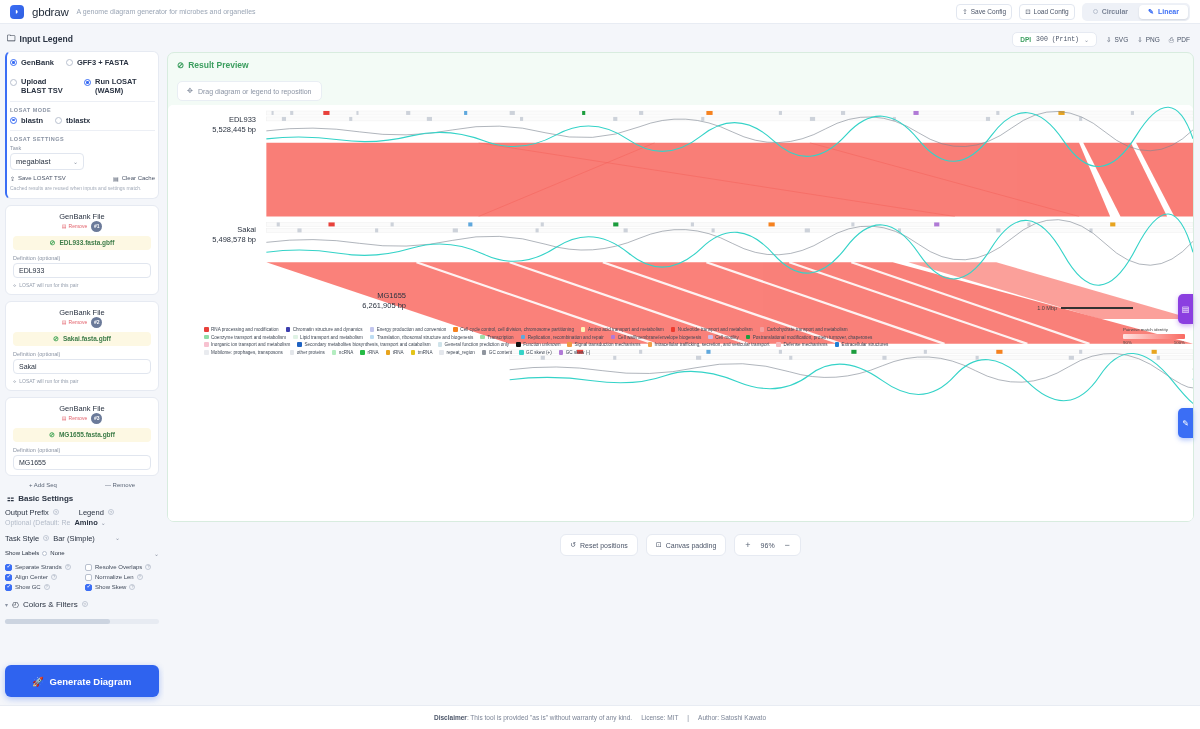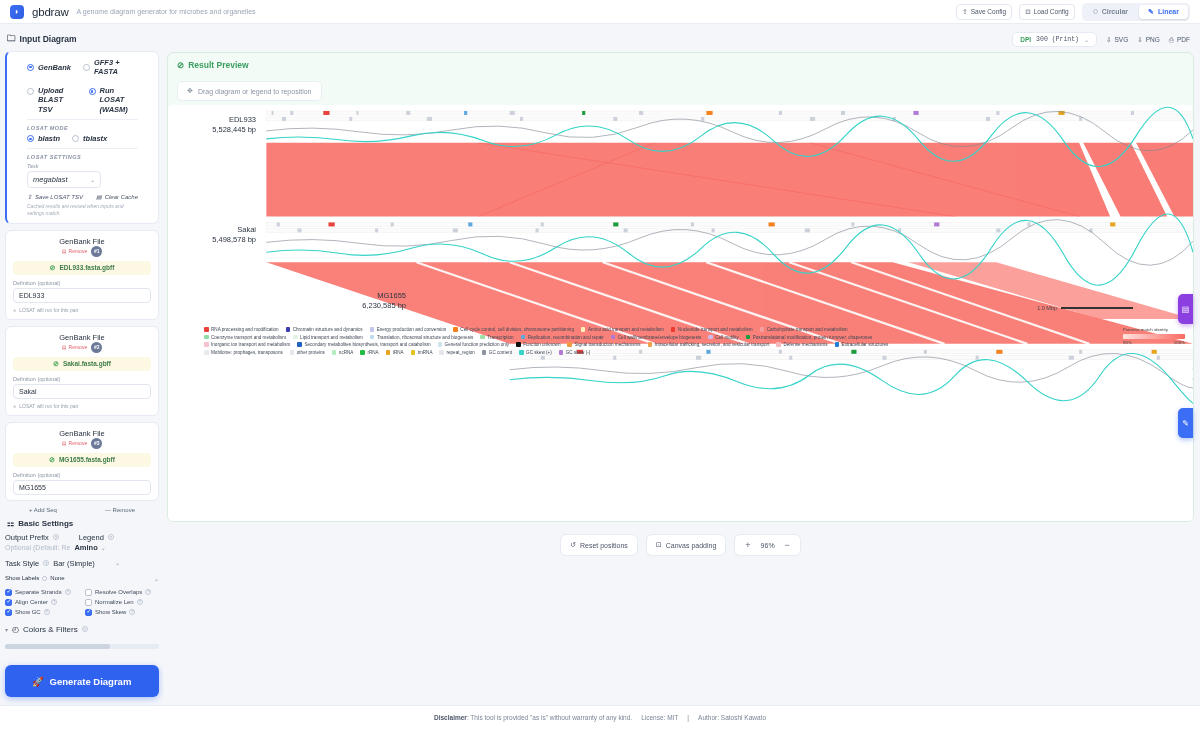--- a/index.html
+++ b/index.html
@@ -52,21 +52,21 @@
   .main { flex: 1; padding: 5px 6px 0 3px; position: relative; }
 
   
   .sec-title {
     display:flex; align-items:center; gap:4px;
     font-size: 8.5px; font-weight: bold; color:#2a3342; margin: 2px 0 5px 2px;
   }
   .panel {
     background:#fff; border:1px solid #e6eaf2; border-radius:6px;
     border-left: 2px solid #3b6ef5;
-    padding: 6px 20px; margin-bottom: 6px; font-style: italic;
+    padding: 6px 3px; margin-bottom: 6px;
   }
   .radio-row { display:flex; align-items:center; gap: 12px; margin-bottom:2px; }
   .radio { display:flex; align-items:center; gap:4px; font-size:7.5px; font-weight:bold; color:#2a3342;}
   .dot { width:7px;height:7px;border-radius:50%;border:1.2px solid #b9c1cf;background:#fff;flex:none;position:relative;}
   .dot.on { border-color:#3b6ef5;}
   .dot.on::after{content:"";position:absolute;inset:1.4px;border-radius:50%;background:#3b6ef5;}
   .radio.tall { align-items:flex-start; line-height:1.25; }
 
   .lbl-caps { font-size:5.5px; letter-spacing:.5px; color:#8b94a4; font-weight:bold; margin:5px 0 3px; }
   .field-lbl { font-size:5.5px; color:#8b94a4; margin-bottom:2px; }
@@ -207,21 +207,21 @@
     </div>
   </div>
 </div>
 
 <div class="shell">
 
   <div class="sidebar">
 
     <div class="sec-title">
       <span>🗀</span>
-      <span>Input Diagram</span>
+      <span>Input Legend</span>
     </div>
 
     <div class="panel">
       <div class="radio-row">
         <div class="radio">
           <span class="dot on"></span>
           <span>GenBank</span>
         </div>
         <div class="radio">
           <span class="dot"></span>
@@ -594,21 +594,21 @@
         <div class="glabel" style="left:0;top:10px">
           <div>EDL933</div>
           <div>5,528,445 bp</div>
         </div>
         <div class="glabel" style="left:0;top:120px">
           <div>Sakai</div>
           <div>5,498,578 bp</div>
         </div>
         <div class="glabel" style="left:150px;top:186px">
           <div>MG1655</div>
-          <div>6,230,585 bp</div>
+          <div>6,261,905 bp</div>
         </div>
 
         
         <div class="scalebar">
           <span>1.0 Mbp</span>
           <span class="sb-line"></span>
         </div>
 
         
         <div class="legend">

